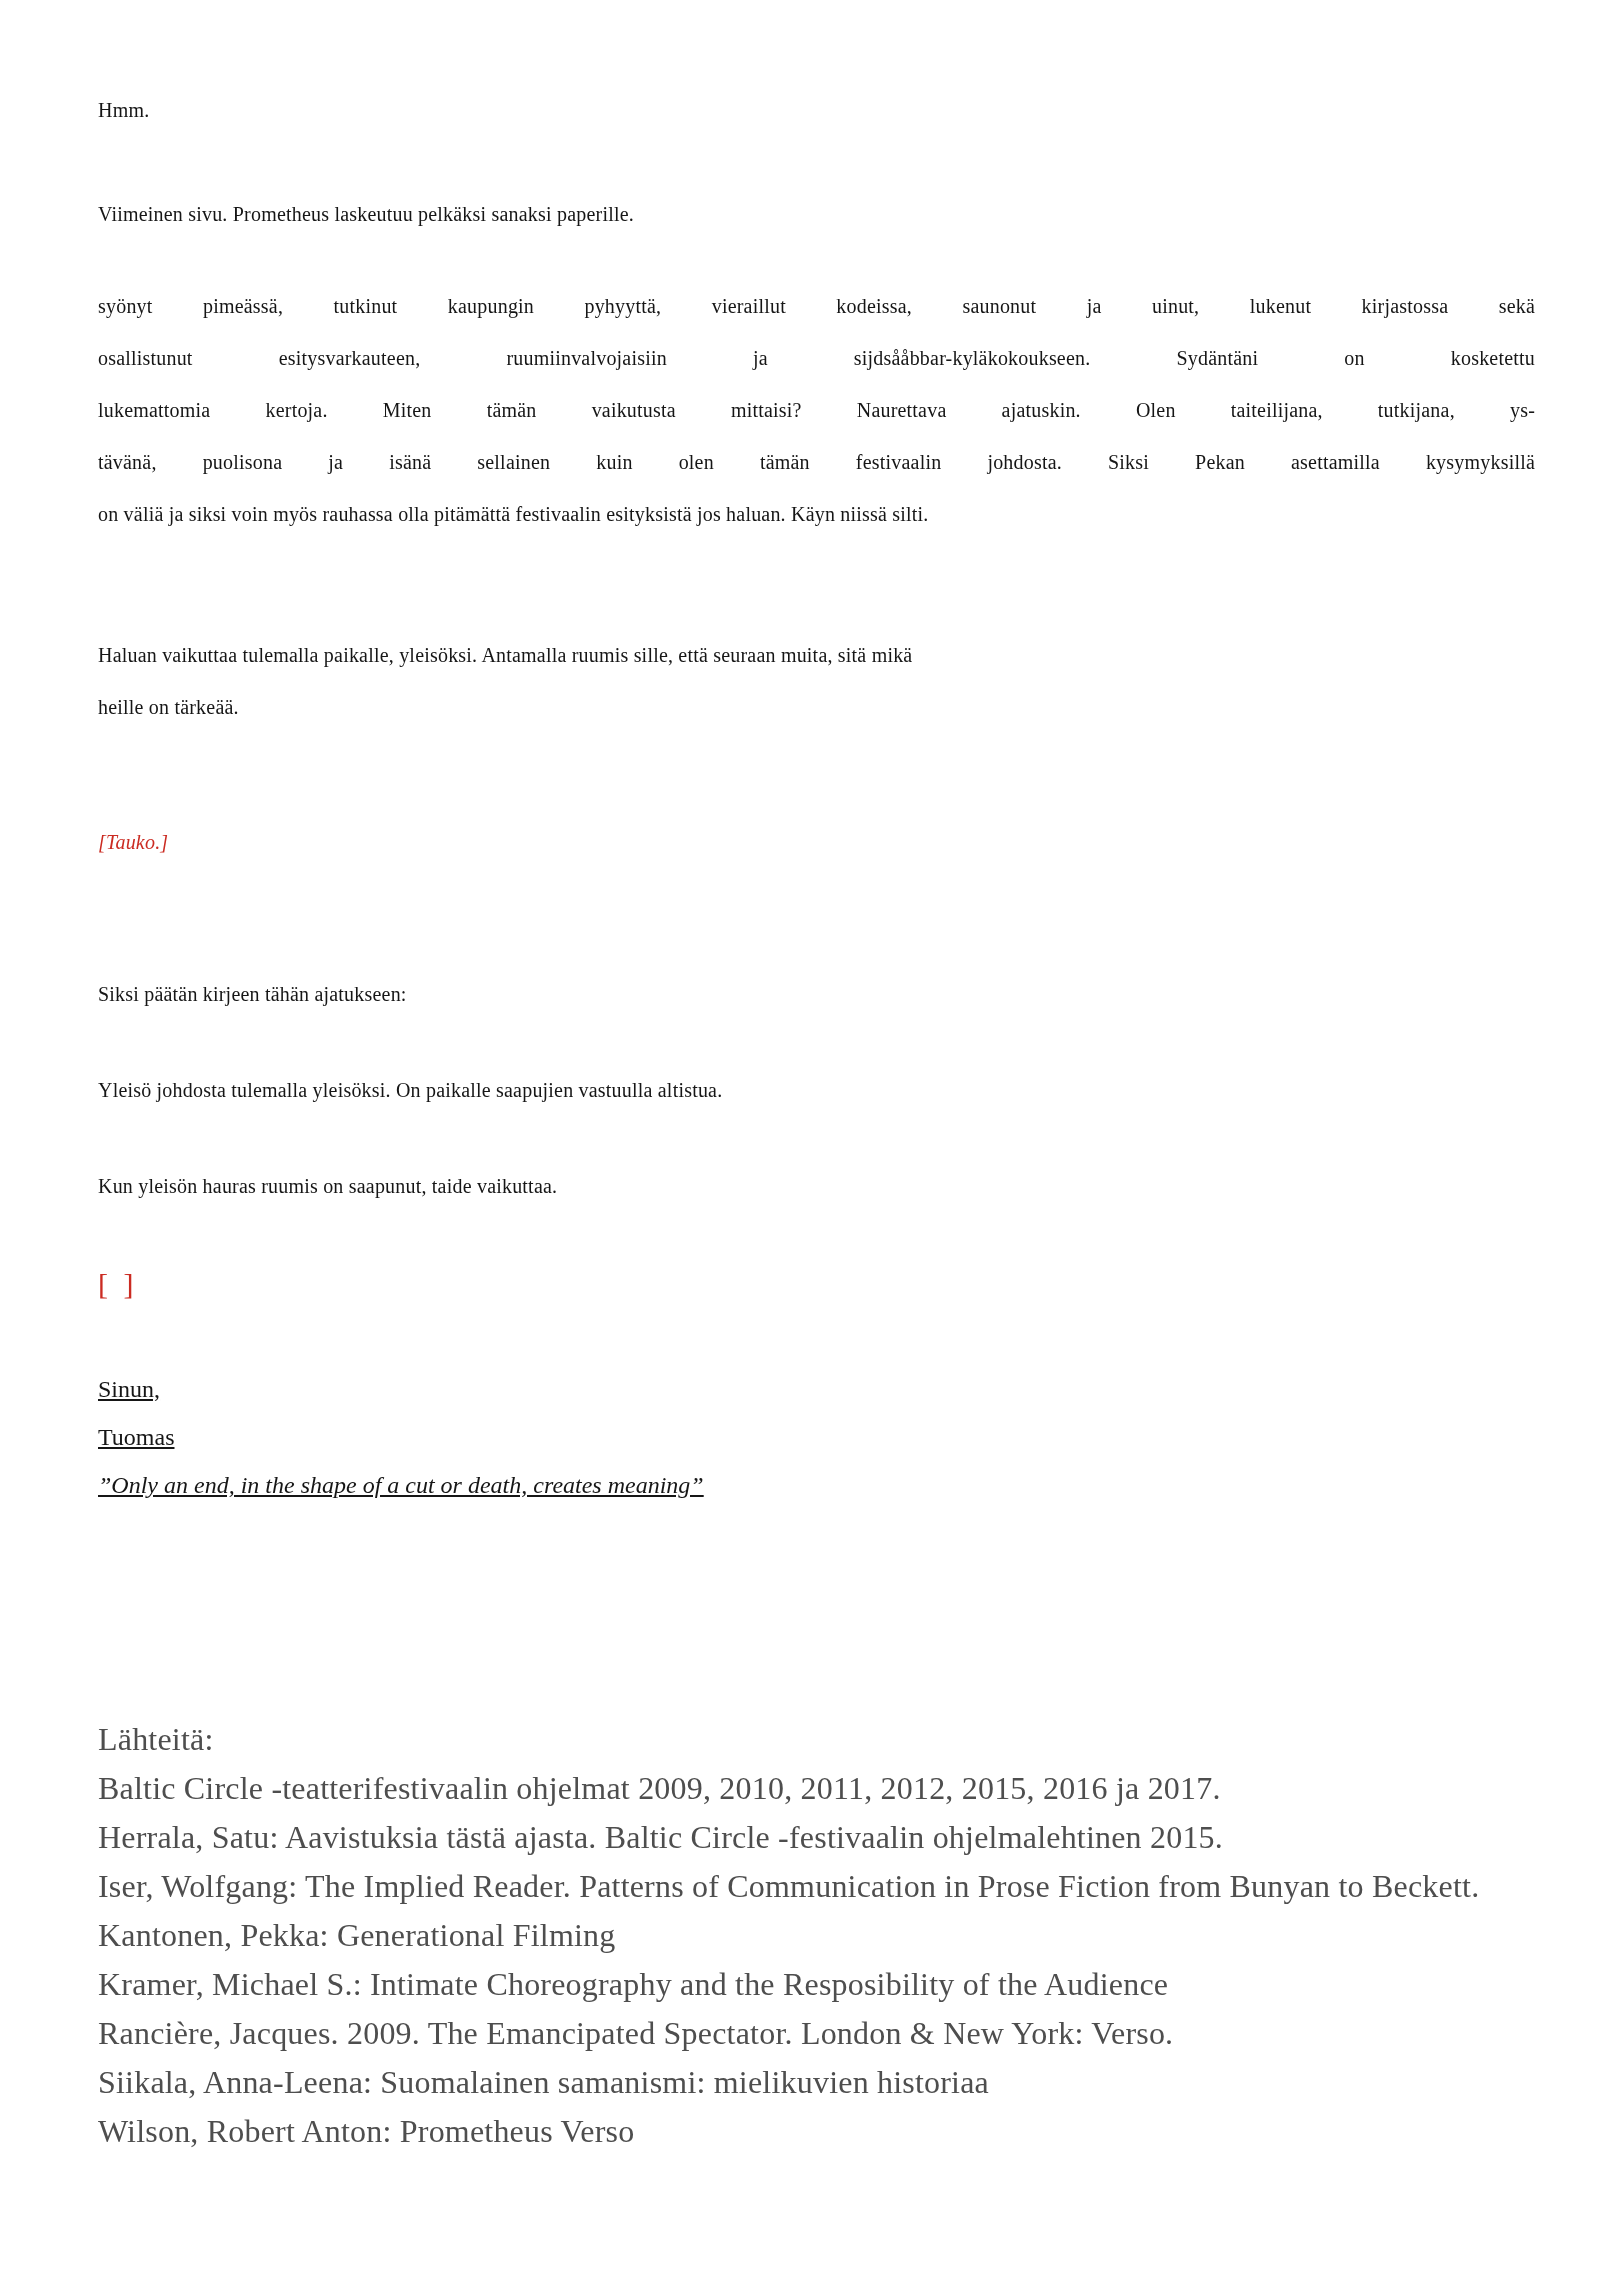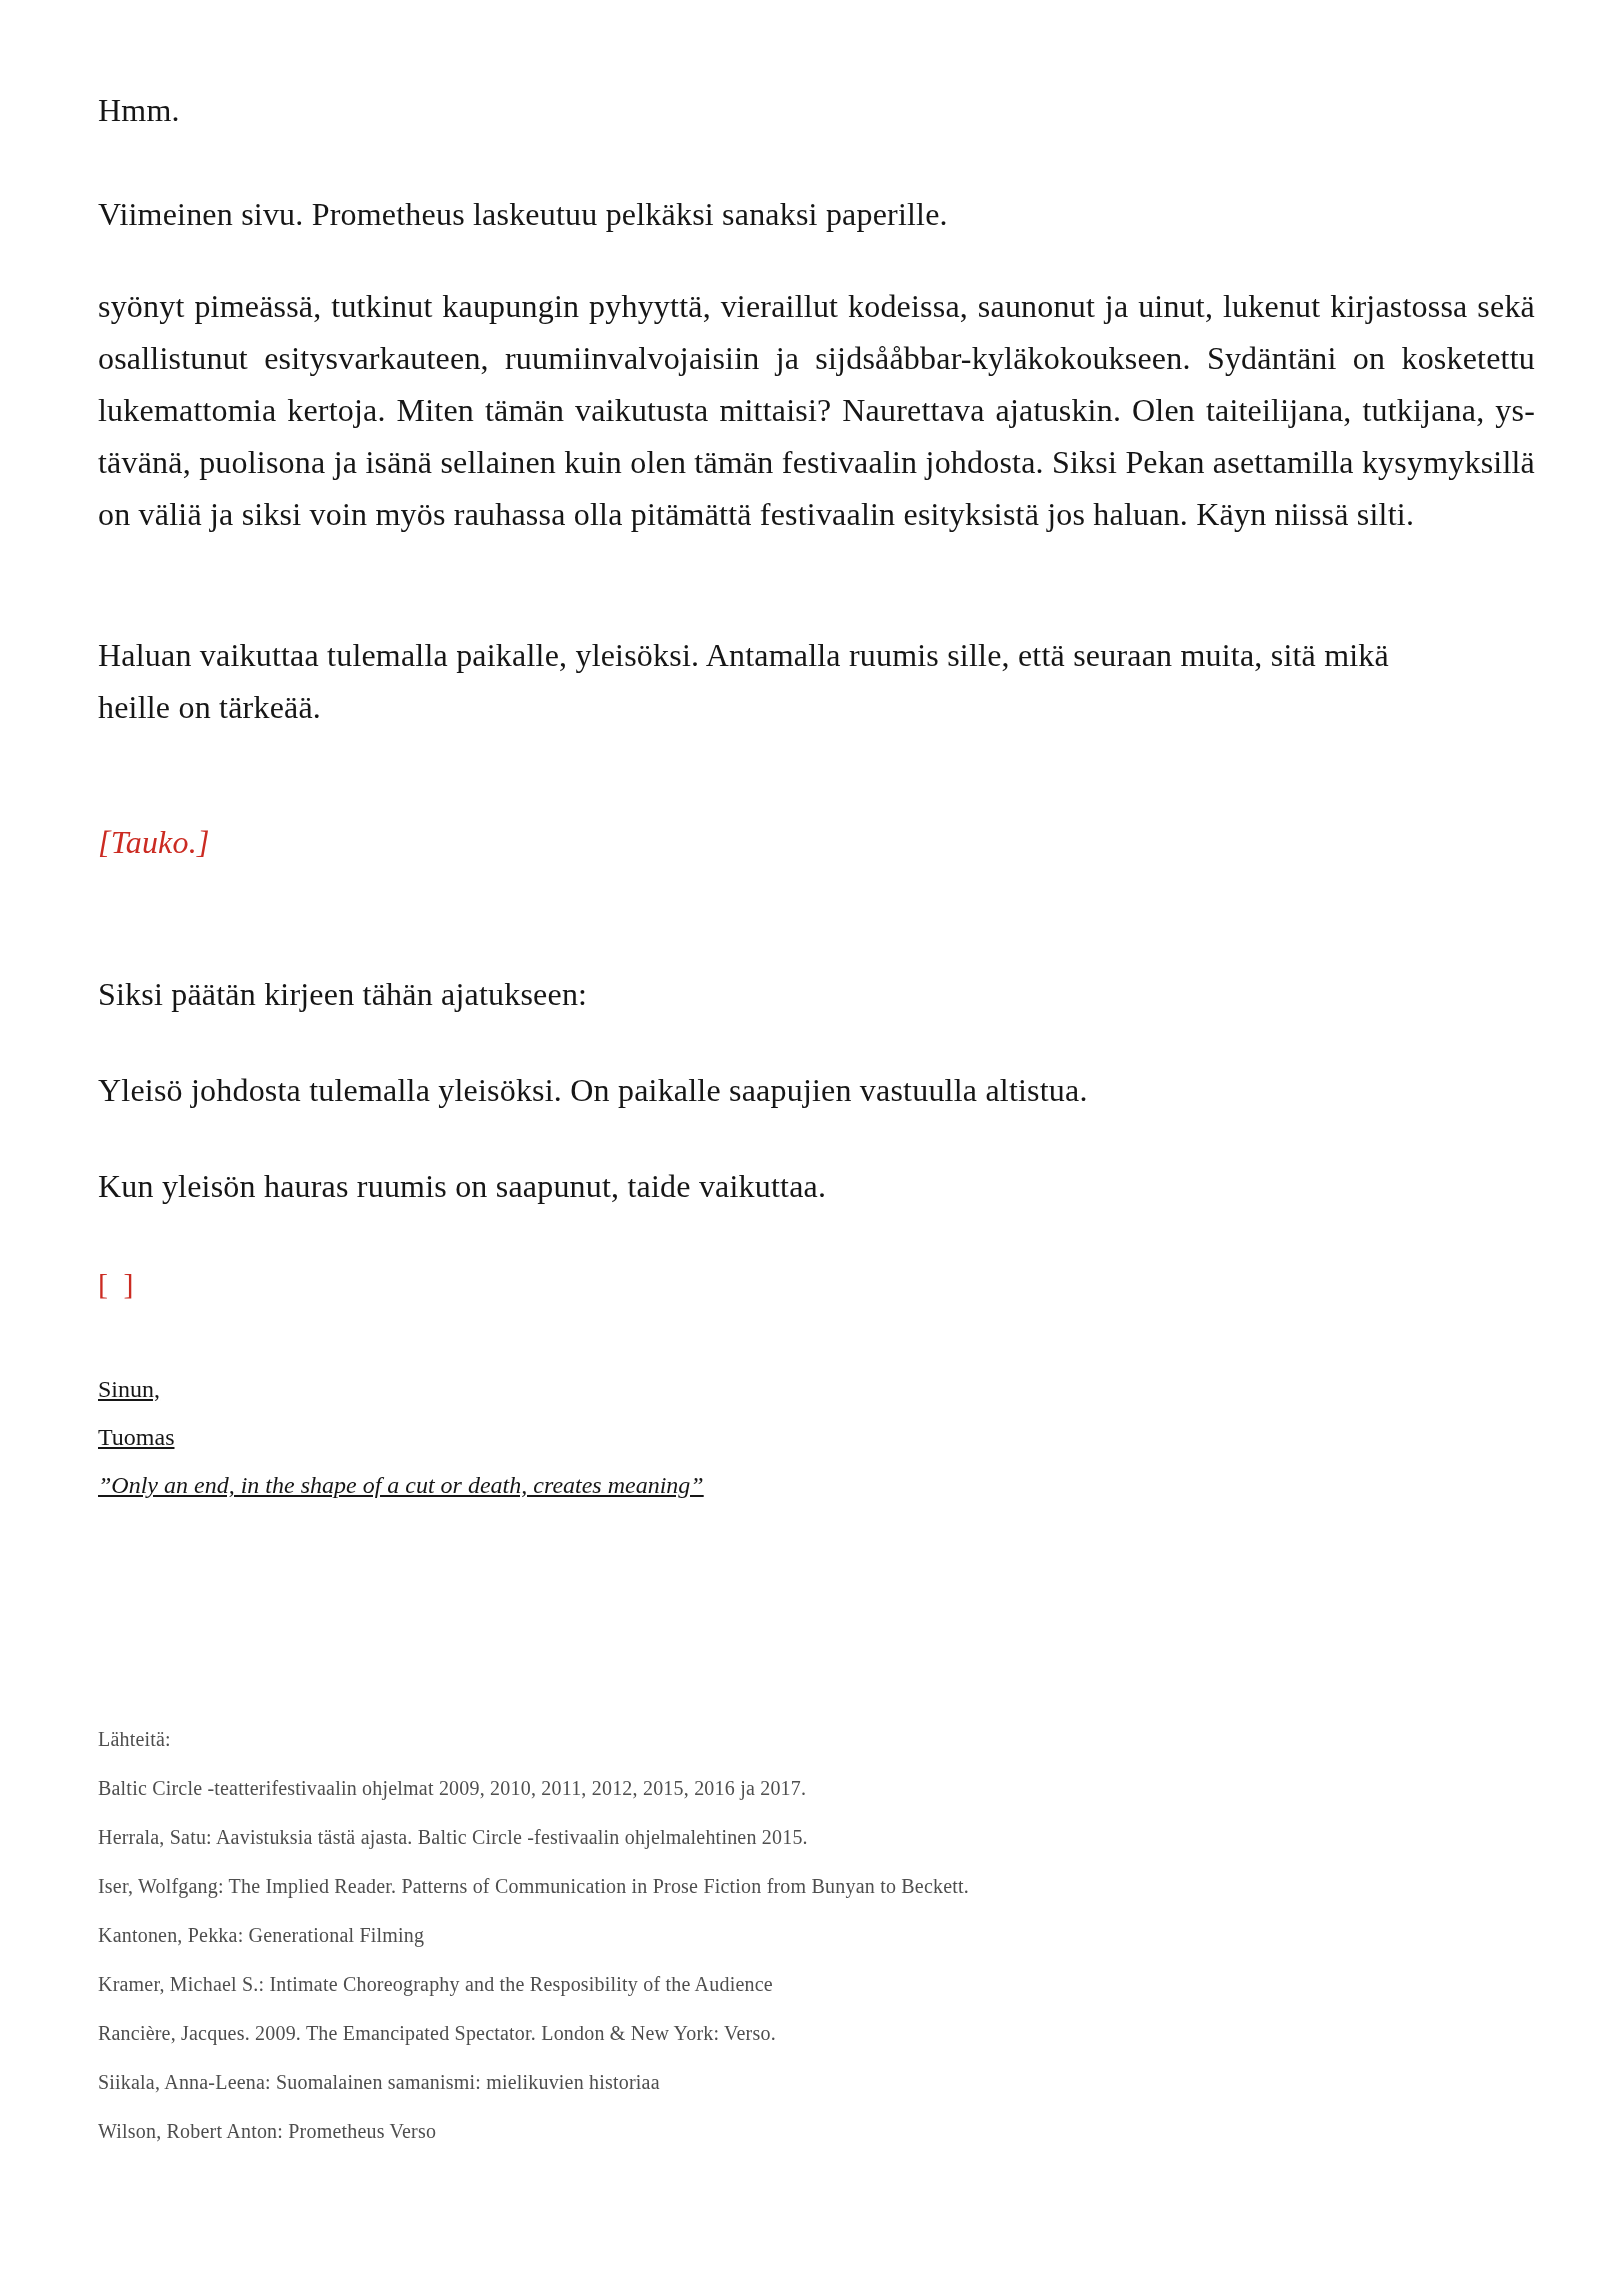--- a/index.html
+++ b/index.html
@@ -15,21 +15,21 @@
     overflow: hidden;
     font-family: "Liberation Serif", "DejaVu Serif", serif;
     color: #161616;
   }
   .block {
     position: absolute;
     left: 98px;
     width: 1437px;
   }
   .body-text {
-    font-size: 32px;
+    font-size: 20px;
     line-height: 52px;
     letter-spacing: 0.2px;
   }
   .jline {
     text-align: justify;
     text-align-last: justify;
   }
   .lastline {
     text-align: left;
   }
@@ -42,21 +42,21 @@
   }
   .signoff {
     font-size: 24px;
     line-height: 48px;
     text-decoration: underline;
   }
   .quote {
     font-style: italic;
   }
   .sources {
-    font-size: 20px;
+    font-size: 32px;
     line-height: 49px;
     color: #4e4e4e;
     letter-spacing: 0.2px;
   }
   .sources div {
     height: 49px;
   }
 </style>
 </head>
 <body>

